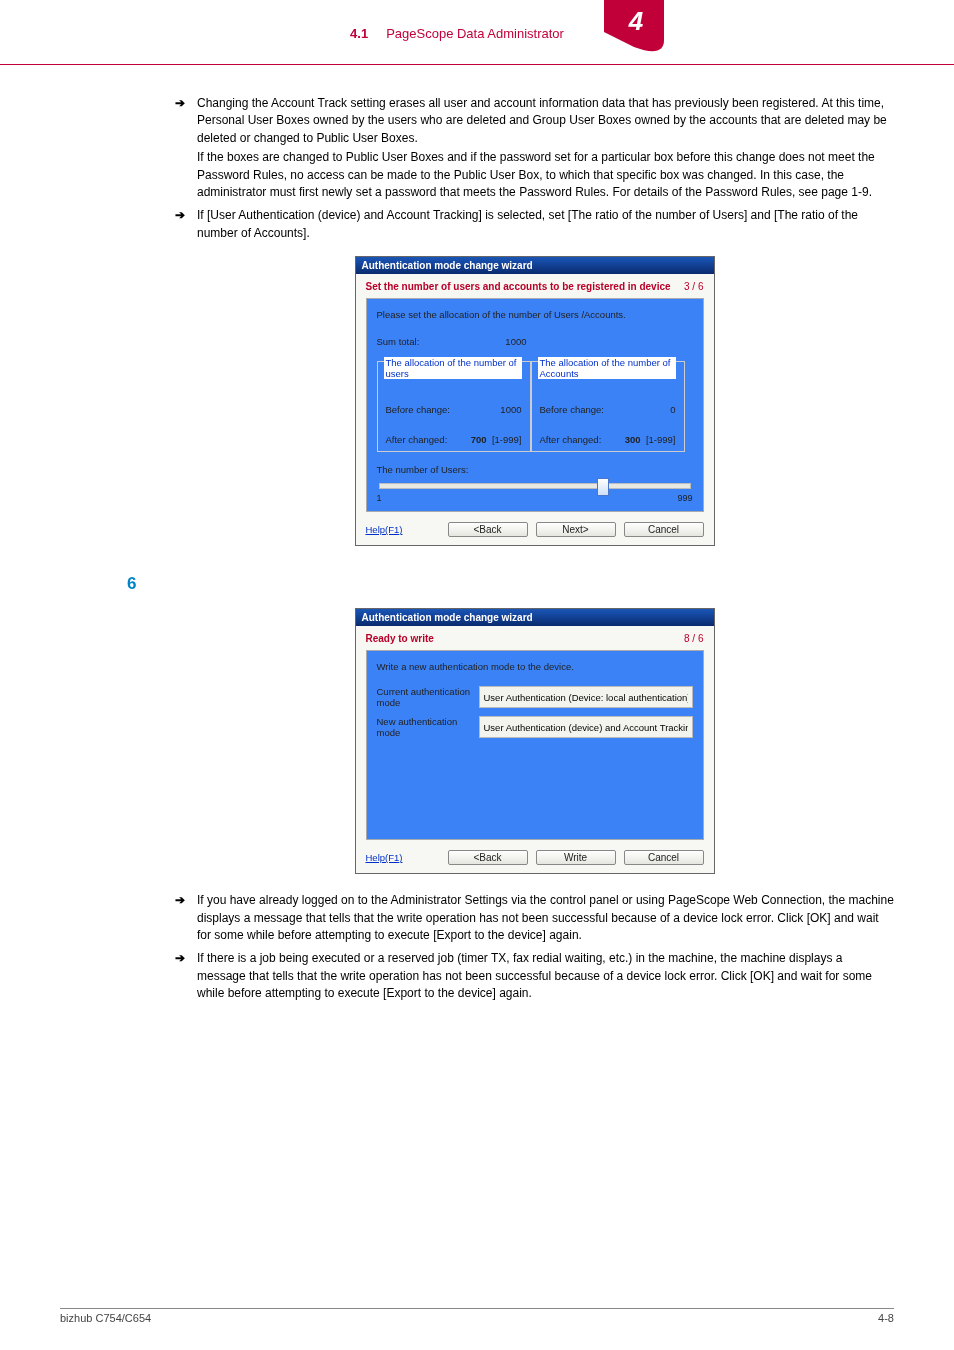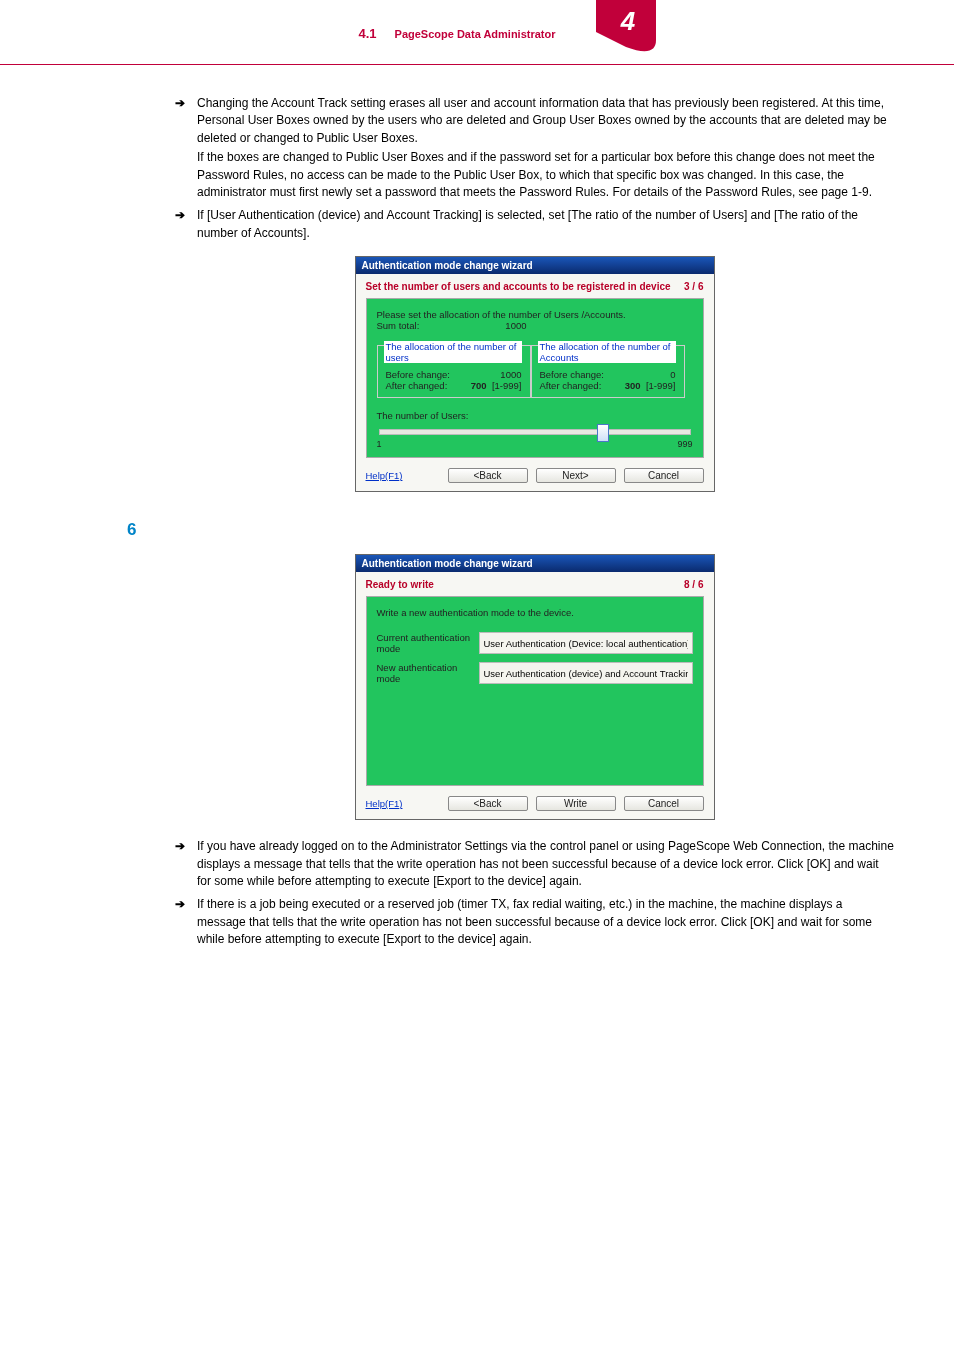--- a/index.html
+++ b/index.html
@@ -1,44 +1,44 @@
 <!DOCTYPE html>
 <html><head>
 <meta charset="utf-8">
 <style>
 html,body{margin:0;padding:0;font-family:Arial,Helvetica,sans-serif;font-size:12px;color:#000;background:#fff}
 .page{width:954px;height:1350px;position:relative;padding:0 60px;box-sizing:border-box}
 .header{display:flex;justify-content:center;align-items:flex-start;padding-top:26px}
 .header-left{display:flex;align-items:baseline;gap:18px}
 .section-num{font-size:13px;font-weight:bold;color:#c1003a}
-.section-title{font-size:11px;font-weight:bold;color:#c1003a}
+.section-title{font-size:13px;font-weight:normal;color:#c1003a}
 .header-tab{position:relative;width:40px;height:34px}
 .header-tab svg{position:absolute;top:-26px;right:-60px}
 .header-line{border:none;border-top:1px solid #c1003a;margin:4px -60px 0 -60px;width:954px}
 .content{margin-left:115px;margin-right:0;margin-top:30px}
 .arrow-item{position:relative;padding-left:22px;margin-bottom:6px;line-height:1.45}
 .arrow-item .arrow{position:absolute;left:0;top:0;font-weight:bold;color:#000}
 .step-row{display:flex;align-items:flex-start;margin-top:28px;margin-left:-48px}
 .step-num{font-size:17px;font-weight:bold;color:#0084c8;width:48px}
 .step-text{flex:1;line-height:1.45}
 .dialog{width:360px;margin:14px auto 0;font-size:9.5px;font-family:Tahoma,Arial,sans-serif;color:#222}
 .dialog-frame{border:1px solid #666}
 .titlebar{background:linear-gradient(#1a56b8,#0a2a6e);color:#fff;padding:3px 6px;font-size:10px;font-weight:bold}
 .dialog-inner{padding:7px 10px 8px;background:#f7f7f3}
 .dlg-head{display:flex;justify-content:space-between;align-items:center;margin-bottom:6px}
 .dlg-head-left{color:#b80028;font-weight:bold;font-size:10px}
-.dlg-head-right{color:#b80028;font-weight:bold;font-size:10px}
-.panel{border:1px solid #aaa;background:#22c55e;padding:10px 10px 8px}
+.dlg-head-right{color:#b80028;font-weight:normal;font-size:10px}
+.panel{border:1px solid #aaa;background:#3b82f6;padding:10px 10px 8px}
 .blue-help{color:#0030c8;text-decoration:underline;cursor:pointer}
 .btnrow{display:flex;justify-content:flex-start;gap:8px;margin-top:10px}
 .wbtn{border:1px solid #888;background:linear-gradient(#fff,#e6e6e0);color:#222;font-size:10px;padding:1px 0;width:78px;text-align:center;border-radius:2px}
 .row2{display:flex;justify-content:flex-start}
 .group{border:1px solid #ccc;padding:6px 8px;width:154px;box-sizing:border-box}
 .group-title{color:#0030c8;font-size:9.5px;margin:-12px 0 6px -2px;background:#fff;display:inline-block;padding:0 2px}
-.kv{display:flex;justify-content:space-between;margin-top:0;font-size:9.5px}
+.kv{display:flex;justify-content:space-between;margin-top:19px;font-size:9.5px}
 .kv .k{color:#222}
 .kv .v{color:#222}
 .bold{font-weight:bold}
 input.ro{border:1px solid #bbb;background:#f4f4ee;font-size:9.5px;padding:1px 4px;width:220px}
 .slider-track{position:relative;height:4px;background:#e8e8e2;border:1px solid #bbb;margin:8px 2px 4px}
 .slider-thumb{position:absolute;top:-6px;width:10px;height:16px;background:linear-gradient(#fff,#cfe0f8);border:1px solid #4a77c8}
 .sliderticks{display:flex;justify-content:space-between;font-size:9px;margin-top:2px}
 .footer{position:absolute;bottom:26px;left:60px;right:60px;display:flex;justify-content:space-between;font-size:11px;color:#444}
 .footer hr{position:absolute;top:-10px;left:0;right:0;border:none;border-top:.6px solid #888}
 .para{line-height:1.45;margin-top:2px}
@@ -76,21 +76,21 @@
   <div class="dialog">
     <div class="dialog-frame">
       <div class="titlebar">Authentication mode change wizard</div>
       <div class="dialog-inner">
         <div class="dlg-head">
           <div class="dlg-head-left">Set the number of users and accounts to be registered in device</div>
           <div class="dlg-head-right">3 / 6</div>
         </div>
         <div class="panel">
           <div>Please set the allocation of the number of Users /Accounts.</div>
-          <div class="kv" style="margin-top:0;width:150px">
+          <div class="kv" style="margin-top:16px;width:150px">
             <span class="k">Sum total:</span>
             <span class="v">1000</span>
           </div>
           <div class="row2" style="margin-top:14px">
             <div class="group">
               <div class="group-title">The allocation of the number of users</div>
               <div class="kv">
                     <span class="k">Before change:</span>
                     <span class="v">1000</span>
                   </div>
@@ -172,14 +172,19 @@
     <span class="arrow">➔</span>
     <span>If you have already logged on to the Administrator Settings via the control panel or using PageScope Web Connection, the machine displays a message that tells that the write operation has not been successful because of a device lock error. Click [OK] and wait for some while before attempting to execute [Export to the device] again.</span>
   </div>
   <div class="arrow-item">
     <span class="arrow">➔</span>
     <span>If there is a job being executed or a reserved job (timer TX, fax redial waiting, etc.) in the machine, the machine displays a message that tells that the write operation has not been successful because of a device lock error. Click [OK] and wait for some while before attempting to execute [Export to the device] again.</span>
   </div>
 
 </div>
 
+<div class="footer">
+  <hr>
+  <span>bizhub C754/C654</span>
+  <span>4-8</span>
+</div>
 
 </div>
 
 </body></html>

